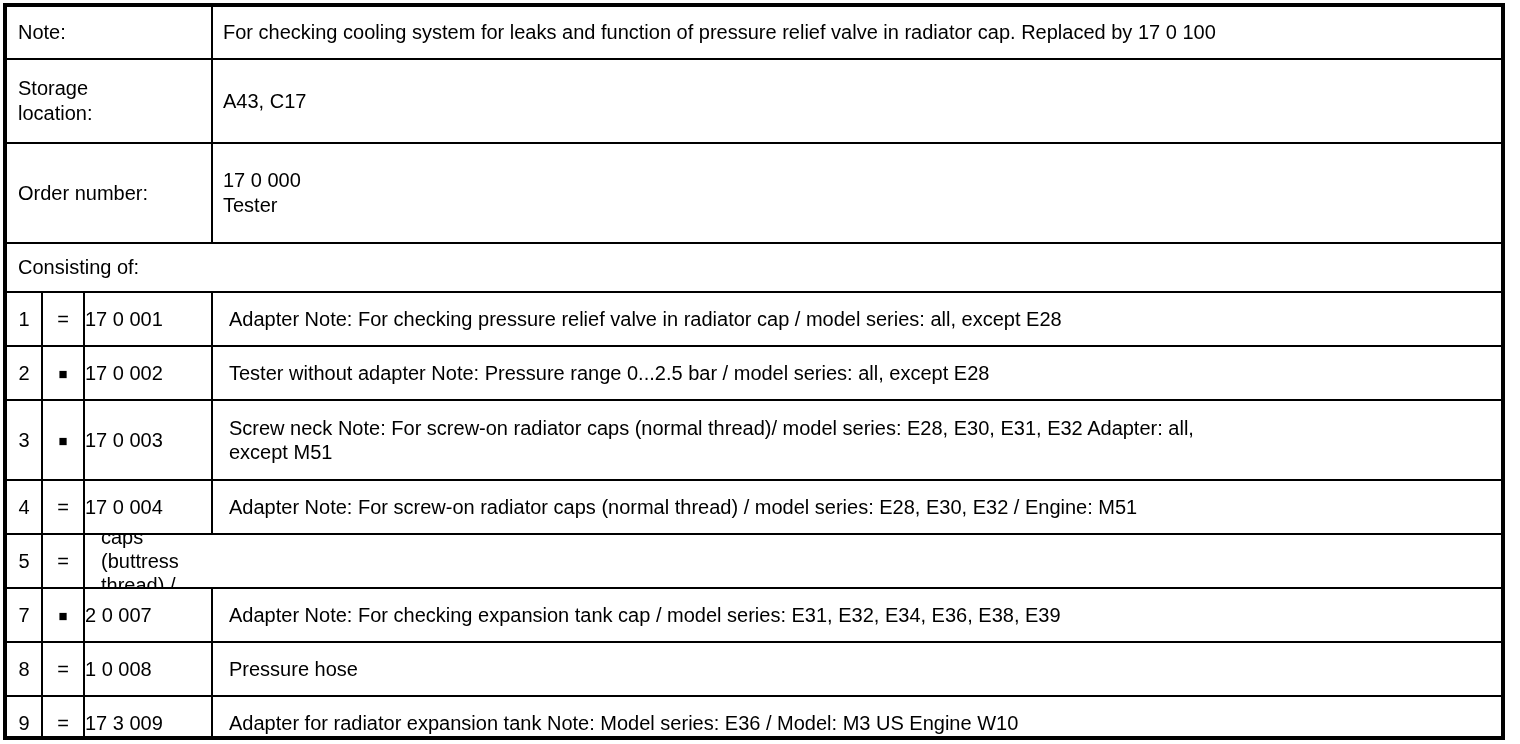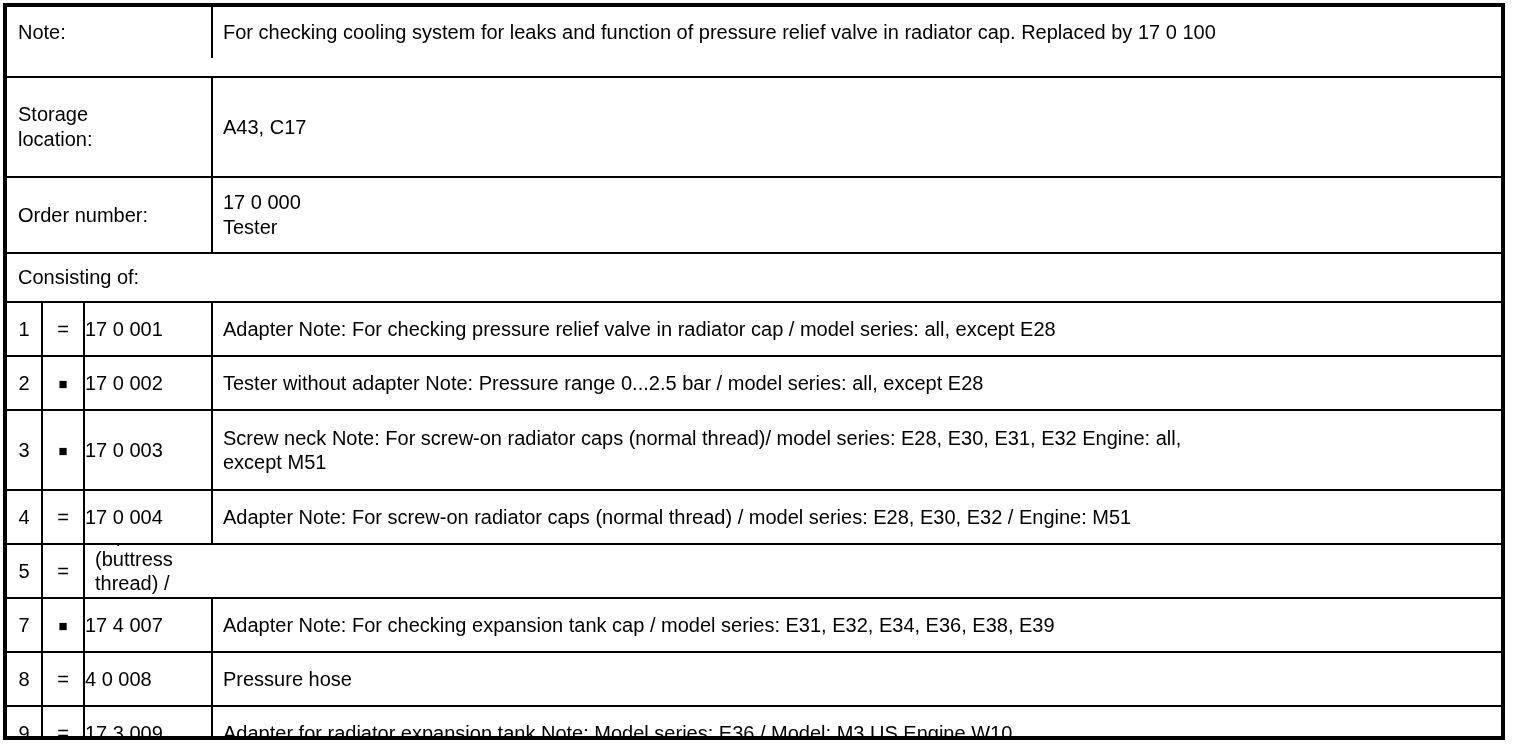--- a/index.html
+++ b/index.html
@@ -57,41 +57,41 @@
   }
   .eq-cell {
     justify-content: center;
     border-right: 2px solid #000000;
   }
   .eq-solid { font-size: 15px; }
   .part-cell {
     border-right: 2px solid #000000;
   }
   .desc-cell {
-    padding-left: 10px;
+    padding-left: 16px;
     padding-right: 20px;
     line-height: 24px;
     border-radius: 15px;
   }
 </style>
 </head>
 <body>
 
 <div class="sheet">
   <div id="meta-rows">
       <div class="row meta-row" style="height: 51px;">
         <div class="cell label-cell">Note:</div>
         <div class="cell value-cell">For checking cooling system for leaks and function of pressure relief valve in radiator cap. Replaced by 17 0 100</div>
       </div>
-      <div class="row meta-row bt" style="height: 100px; margin-top: 18px;">
+      <div class="row meta-row bt" style="height: 84px;">
         <div class="cell label-cell">Storage
 location:</div>
         <div class="cell value-cell">A43, C17</div>
       </div>
-      <div class="row meta-row bt" style="height: 76px;">
+      <div class="row meta-row bt" style="height: 100px;">
         <div class="cell label-cell">Order number:</div>
         <div class="cell value-cell">17 0 000
 Tester</div>
       </div>
     </div>
   <div class="row section-row bt" style="height:49px">
     <div class="cell section-cell">Consisting of:</div>
   </div>
   <div id="item-rows">
       <div class="row item-row bt" style="height: 54px;">
@@ -103,44 +103,44 @@
       <div class="row item-row bt" style="height: 54px;">
         <div class="cell num-cell">2</div>
         <div class="cell eq-cell eq-solid">■</div>
         <div class="cell part-cell">17 0 002</div>
         <div class="cell desc-cell">Tester without adapter Note: Pressure range 0...2.5 bar / model series: all, except E28</div>
       </div>
       <div class="row item-row bt" style="height: 80px;">
         <div class="cell num-cell">3</div>
         <div class="cell eq-cell eq-solid">■</div>
         <div class="cell part-cell">17 0 003</div>
-        <div class="cell desc-cell">Screw neck Note: For screw-on radiator caps (normal thread)/ model series: E28, E30, E31, E32 Engine: all,
+        <div class="cell desc-cell">Screw neck Note: For screw-on radiator caps (normal thread)/ model series: E28, E30, E31, E32 Adapter: all,
 except M51</div>
       </div>
       <div class="row item-row bt" style="height: 54px;">
         <div class="cell num-cell">4</div>
         <div class="cell eq-cell">=</div>
         <div class="cell part-cell">17 0 004</div>
         <div class="cell desc-cell">Adapter Note: For screw-on radiator caps (normal thread) / model series: E28, E30, E32 / Engine: M51</div>
       </div>
       <div class="row item-row bt" style="height: 54px;">
         <div class="cell num-cell">5</div>
         <div class="cell eq-cell">=</div>
         <div class="cell desc-cell">Screw neck Note: For screw-on radiator caps (buttress thread) / model series: E31, E32, E34, E36, E38, E39</div>
       </div>
       <div class="row item-row bt" style="height: 54px;">
         <div class="cell num-cell">7</div>
         <div class="cell eq-cell eq-solid">■</div>
-        <div class="cell part-cell">17 4 007</div>
+        <div class="cell part-cell">2 0 007</div>
         <div class="cell desc-cell">Adapter Note: For checking expansion tank cap / model series: E31, E32, E34, E36, E38, E39</div>
       </div>
       <div class="row item-row bt" style="height: 54px;">
         <div class="cell num-cell">8</div>
         <div class="cell eq-cell">=</div>
-        <div class="cell part-cell">4 0 008</div>
+        <div class="cell part-cell">1 0 008</div>
         <div class="cell desc-cell">Pressure hose</div>
       </div>
       <div class="row item-row bt" style="height: 54px;">
         <div class="cell num-cell">9</div>
         <div class="cell eq-cell">=</div>
         <div class="cell part-cell">17 3 009</div>
         <div class="cell desc-cell">Adapter for radiator expansion tank Note: Model series: E36 / Model: M3 US Engine W10</div>
       </div>
     </div>
 </div>

